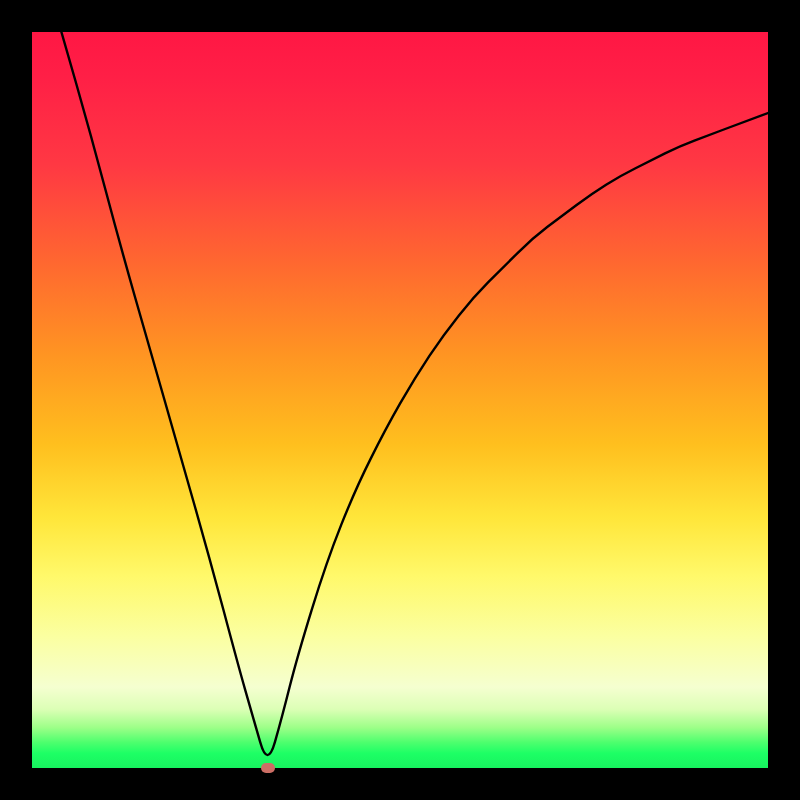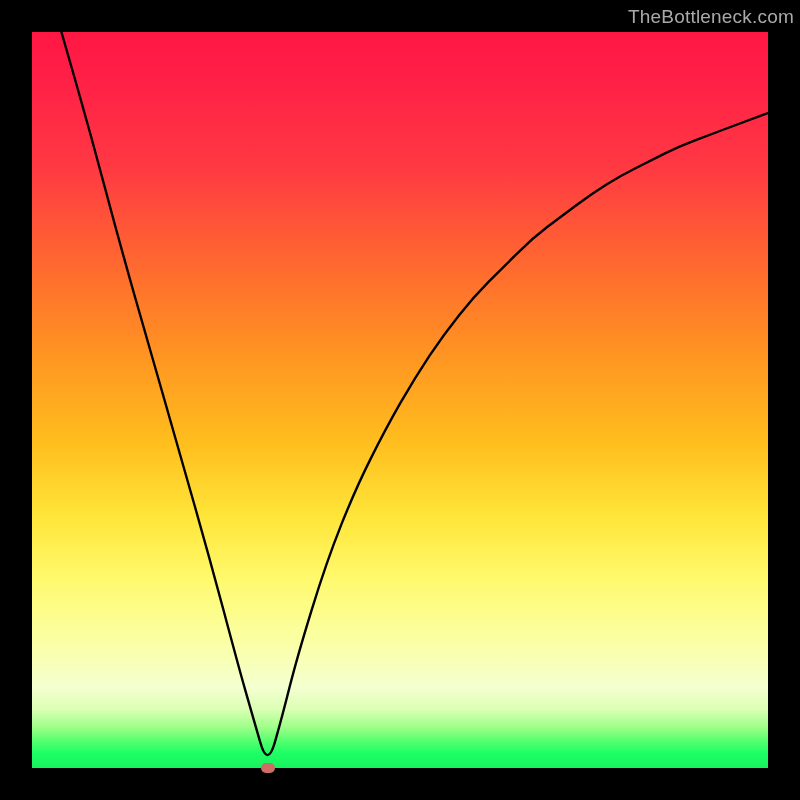--- a/index.html
+++ b/index.html
@@ -65,20 +65,19 @@
     color: #a9a9a9;
     font-size: 19px;
     letter-spacing: 0.2px;
     font-weight: 500;
   }
 </style>
 </head>
 <body>
 
 <div class="frame">
-  <div class="watermark">TheBottleneck.com</div>
   <div class="plot">
     <svg class="curve" viewBox="0 0 736 736" preserveAspectRatio="none">
       <path id="curve-path" fill="none" stroke="#000000" stroke-width="2.4" stroke-linejoin="round" stroke-linecap="round" d="M 29.4 0.0 Q 29.4 0.0 44.2 51.5 Q 58.9 103.0 73.6 158.2 Q 88.3 213.4 103.0 265.0 Q 117.8 316.5 132.5 368.0 Q 147.2 419.5 161.9 471.0 Q 176.6 522.6 191.4 577.8 Q 206.1 633.0 213.4 658.7 Q 220.8 684.5 228.2 710.2 Q 235.5 736.0 242.9 710.2 Q 250.2 684.5 257.6 655.0 Q 265.0 625.6 279.7 577.8 Q 294.4 529.9 309.1 493.1 Q 323.8 456.3 338.6 426.9 Q 353.3 397.4 368.0 371.7 Q 382.7 345.9 397.4 323.8 Q 412.2 301.8 426.9 283.4 Q 441.6 265.0 456.3 250.2 Q 471.0 235.5 485.8 220.8 Q 500.5 206.1 515.2 195.0 Q 529.9 184.0 544.6 173.0 Q 559.4 161.9 574.1 152.7 Q 588.8 143.5 603.5 136.2 Q 618.2 128.8 633.0 121.4 Q 647.7 114.1 662.4 108.6 Q 677.1 103.0 691.8 97.5 Q 706.6 92.0 736.0 81.0"></path>
     </svg>
     <div id="min-marker" class="marker" style="left: 235.52px; top: 736px; background: rgb(204, 110, 101);"></div>
   </div>
 </div>
 
 </body></html>

